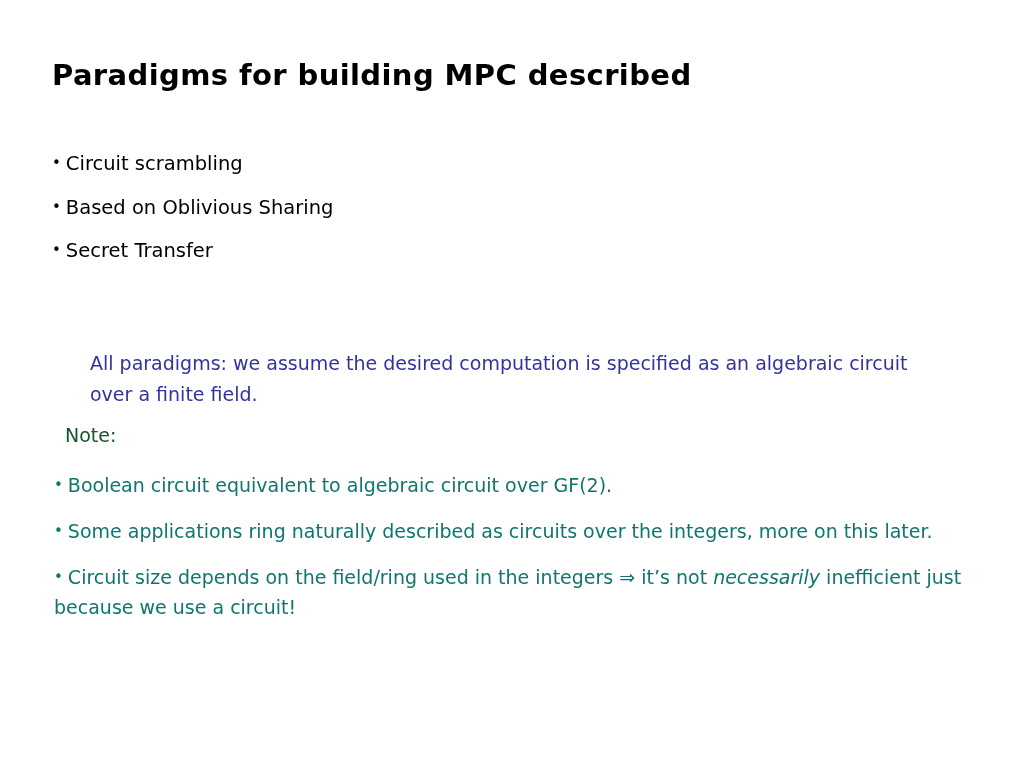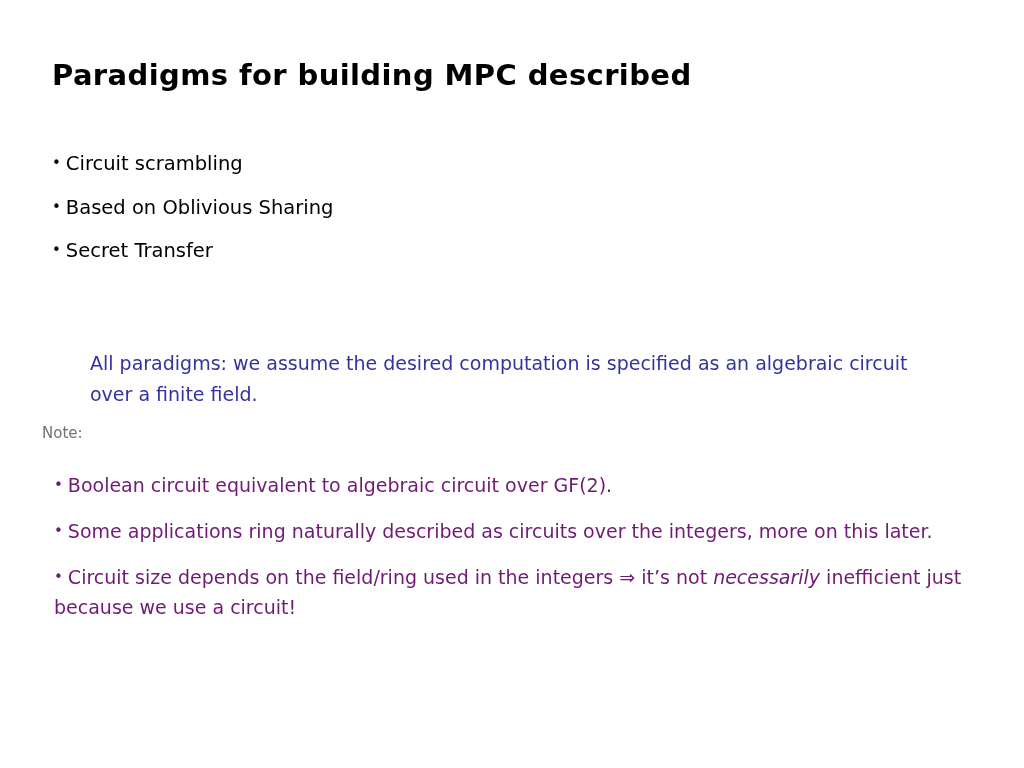--- a/index.html
+++ b/index.html
@@ -55,34 +55,34 @@
     left: 54px;
     top: 348px;
     width: 830px;
     font-size: 19px;
     color: #3333a0;
     line-height: 1.62;
     margin-left: 36px;
   }
   .note-label {
     position: absolute;
-    left: 42px;
+    left: 65px;
     top: 424px;
-    font-size: 15px;
-    color: #737373;
+    font-size: 19px;
+    color: #14532d;
   }
   .red-list {
     position: absolute;
     left: 54px;
     top: 470px;
     width: 920px;
   }
   .red-item {
     font-size: 19px;
-    color: #701a75;
+    color: #0f766e;
     line-height: 1.58;
     margin-bottom: 16px;
   }
   .red-item .bullet-mark {
     font-size: 15px;
   }
   .it {
     font-style: italic;
   }
 </style>

